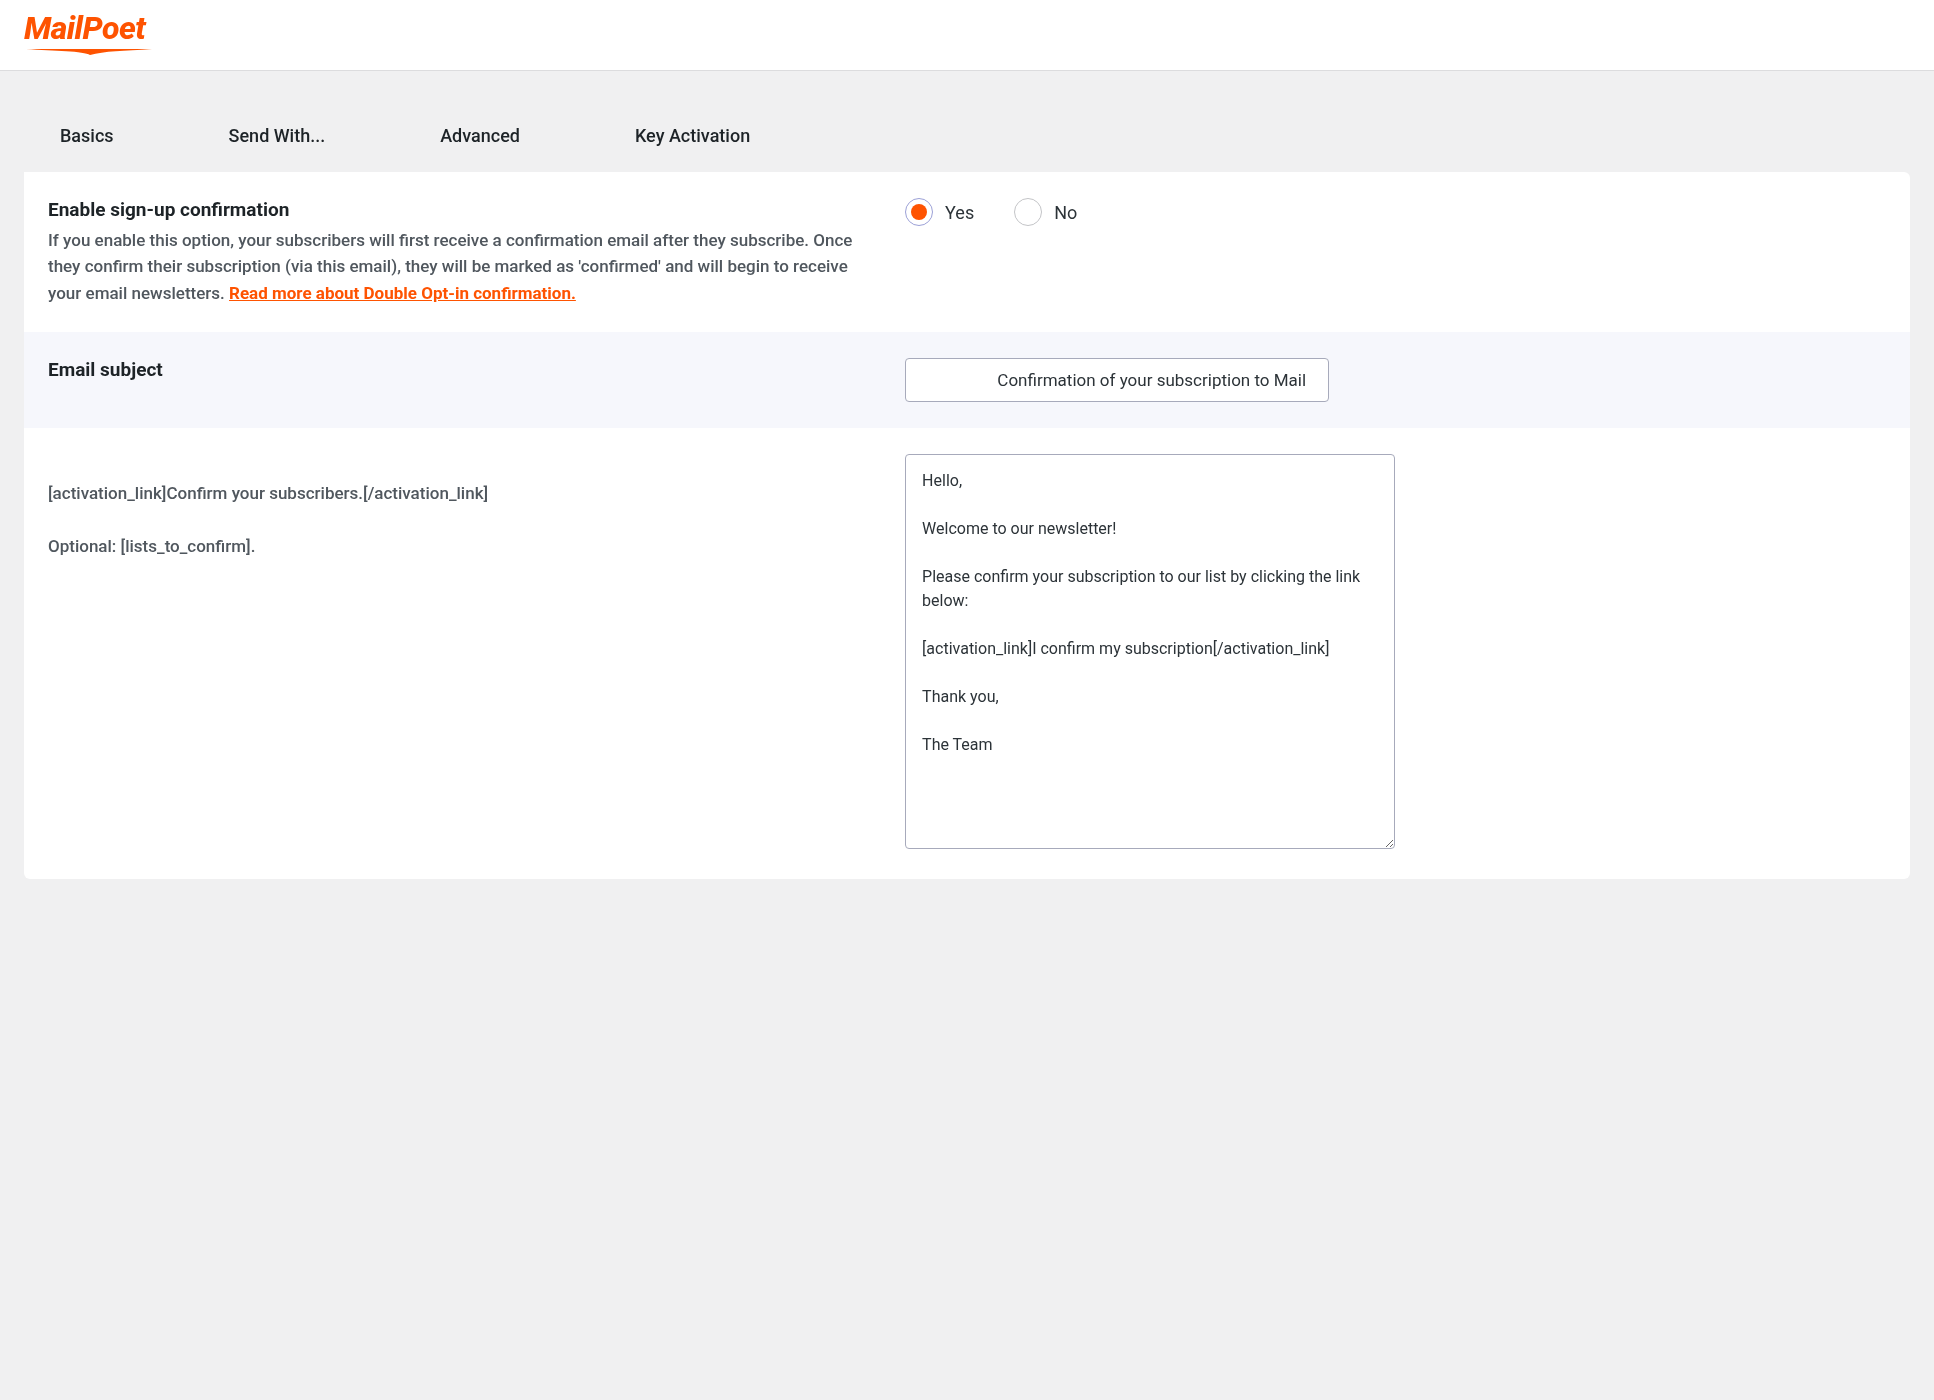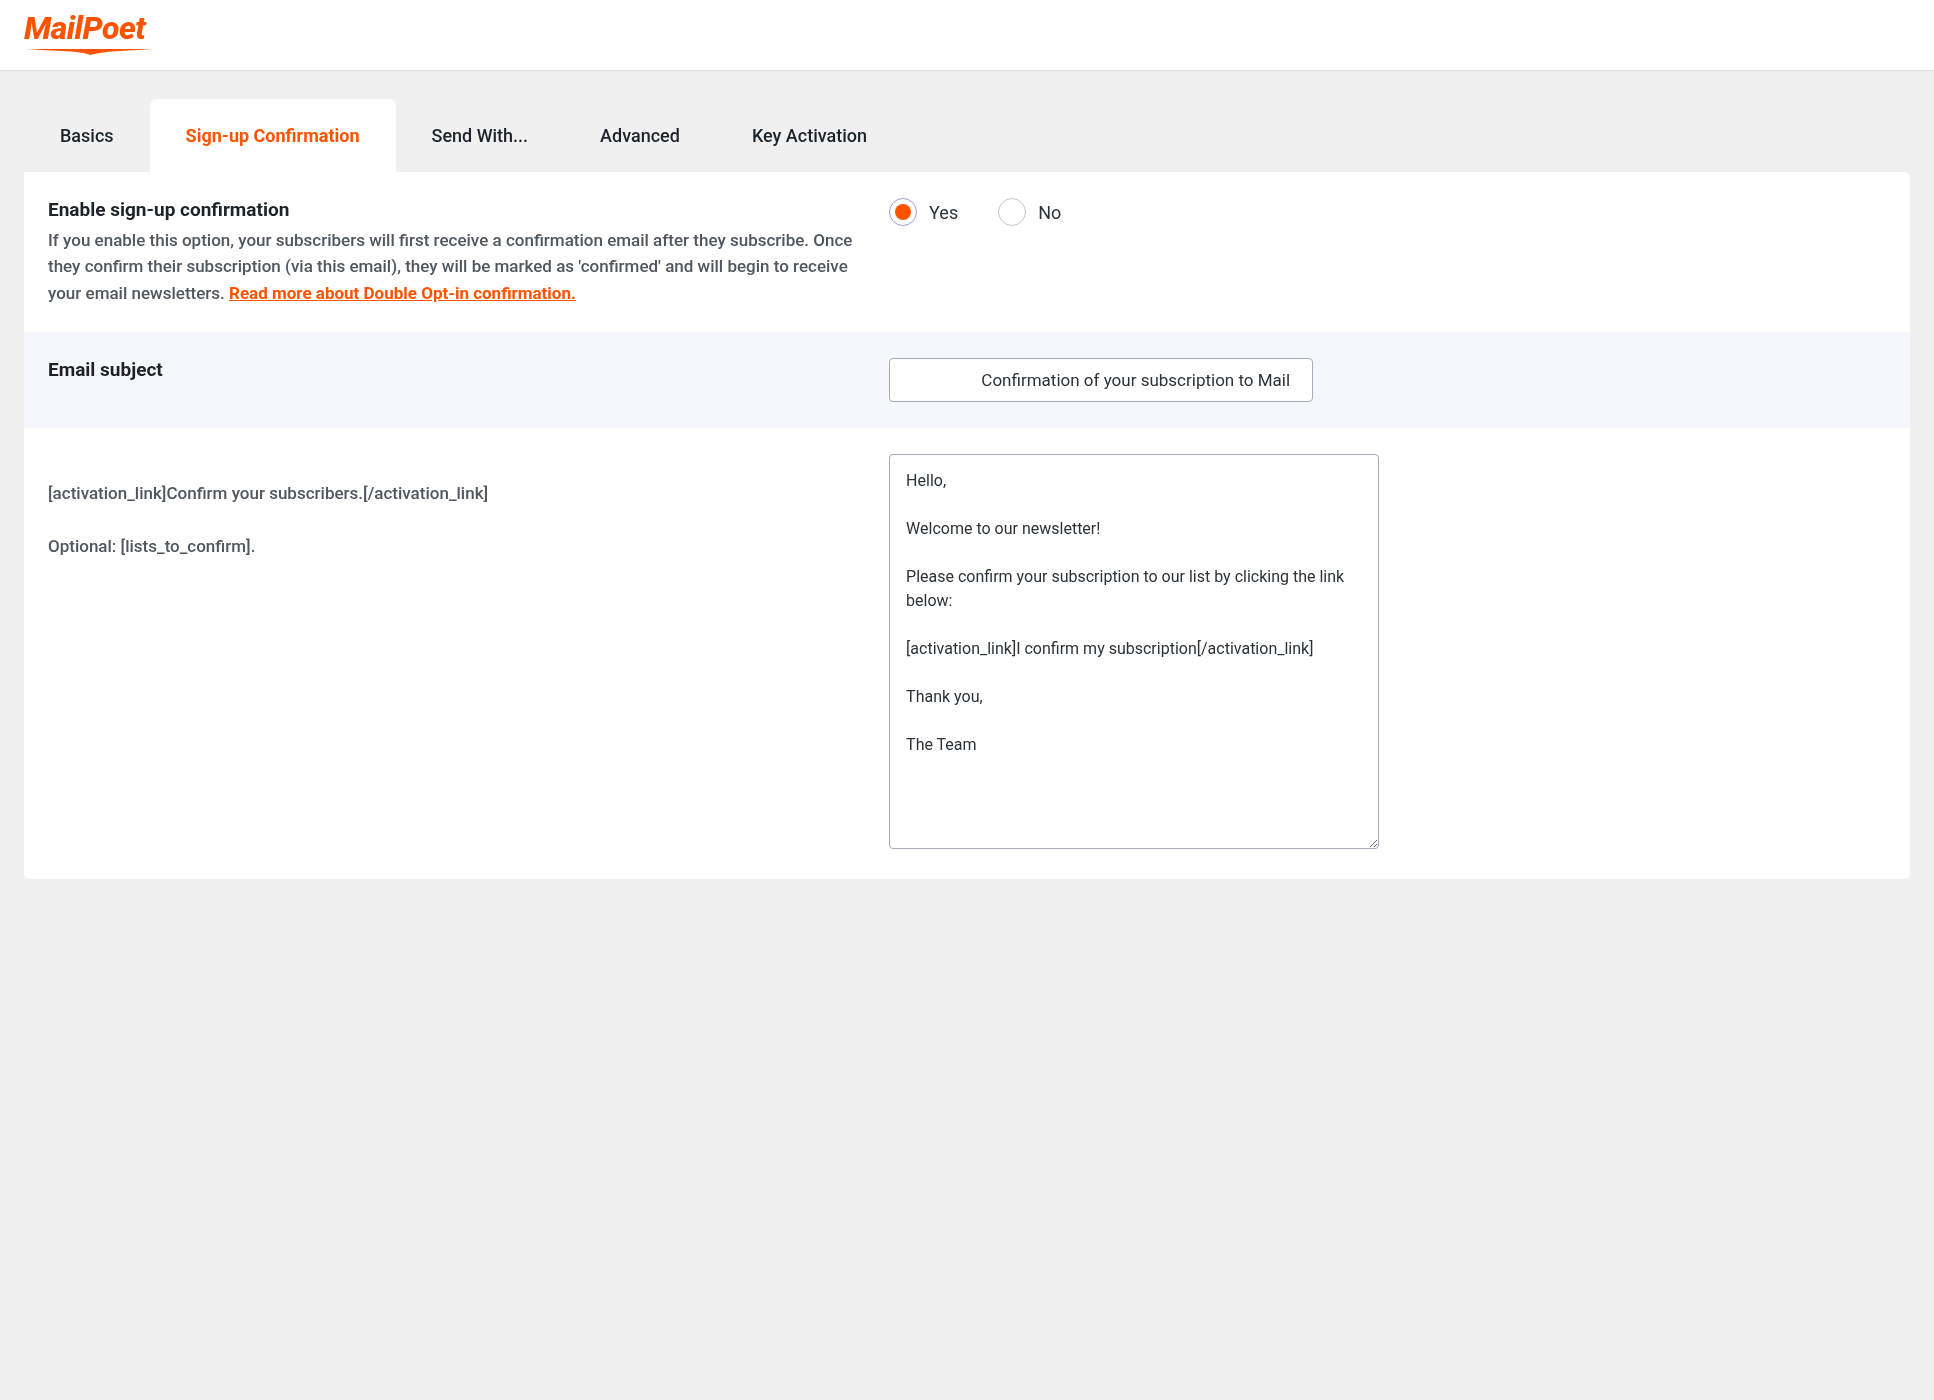--- a/index.html
+++ b/index.html
@@ -38,20 +38,21 @@
       display: block;
     }
 
     .page-wrap {
       padding: 28px 24px;
     }
 
     .tabs {
       display: flex;
       align-items: flex-end;
+      gap: 43px;
     }
     .tab {
       padding: 26px 36px;
       font-size: 18px;
       color: #1d2327;
       cursor: pointer;
       font-weight: 500;
       background: transparent;
       border: none;
     }
@@ -65,21 +66,21 @@
 
     .panel {
       background: #ffffff;
       border-radius: 0 6px 6px 6px;
       overflow: hidden;
     }
 
     .row {
       display: flex;
       padding: 26px 24px;
-      gap: 14px;
+      gap: 30px;
     }
     .row.alt {
       background: #f6f7fc;
     }
     .row-label {
       flex: 0 0 45%;
       max-width: 45%;
     }
     .row-control {
       flex: 1;
@@ -181,21 +182,20 @@
         <path d="M2 3 C 40 3, 90 3, 128 3 C 100 5, 80 5, 66 9 C 60 5, 30 5, 2 3 Z" fill="#fe5301"></path>
       </svg>
     </div>
   </div>
 </div>
 
 <div class="page-wrap">
 
   <div class="tabs">
     <div class="tab">Basics</div>
-    <div class="tab active">Sign-up Confirmation</div>
     <div class="tab">Send With...</div>
     <div class="tab">Advanced</div>
     <div class="tab">Key Activation</div>
   </div>
 
   <div class="panel">
 
     <div class="row">
       <div class="row-label">
         <div class="label-title">Enable sign-up confirmation</div>

